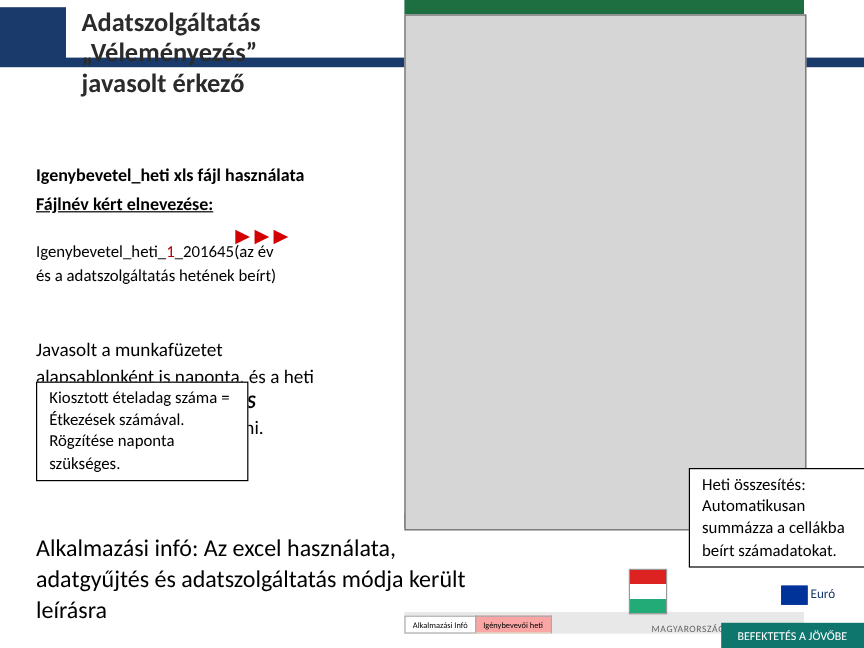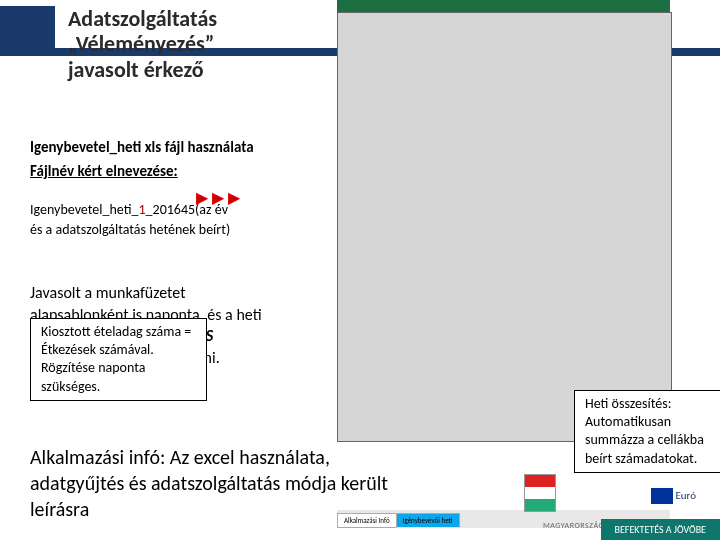--- a/index.html
+++ b/index.html
@@ -36,21 +36,21 @@
   .field .val{flex:1}
   .tbl{margin:8px 10px;border:1px solid #666}
   .tbl .hrow{display:flex;background:#f0f0f0;font-size:6px;font-weight:bold}
   .tbl .hrow div{border:1px solid #999;padding:1px 2px;flex:1}
   .tbl .drow{display:flex;font-size:6px}
   .tbl .drow div{border:1px solid #ccc;padding:1px 2px;height:8px;flex:1}
   .note{font-size:6px;text-align:right;color:#c33;padding-right:12px}
   .sig{display:flex;justify-content:space-between;font-size:6px;padding:2px 14px;color:#444}
   .tabs{position:absolute;left:337px;bottom:12px;width:333px;height:18px;background:#e8e8e8;display:flex;align-items:flex-end;font-size:7px}
   .tabs .t{padding:2px 6px;border:1px solid #aaa;background:#fff;margin-right:-1px}
-  .tabs .t.active{background:#0ea5e9;border-bottom-color:#d3ead3}
+  .tabs .t.active{background:#fca5a5;border-bottom-color:#d3ead3}
   .taskbar{position:absolute;left:337px;top:428px;width:333px;height:12px;background:#0b2a4a}
   
   .footer{position:absolute;right:0;bottom:0;width:240px;height:86px;z-index:0}
   .crest{position:absolute;right:164px;bottom:28px;width:30px;height:36px;background:linear-gradient(#d22 33%,#fff 33% 66%,#2a7 66%);border:1px solid #999}
   .mo{position:absolute;right:116px;bottom:10px;font-size:8px;color:#666;letter-spacing:.5px}
   .eu{position:absolute;right:24px;bottom:36px;font-size:11px;color:#1a3a6b}
   .eu .flag{display:inline-block;width:20px;height:14px;background:#003399;border:1px solid #003399;vertical-align:middle}
   .invest{position:absolute;right:0;bottom:0;background:#0f766e;color:#fff;font-size:10px;padding:4px 14px}
 </style>
 </head>

